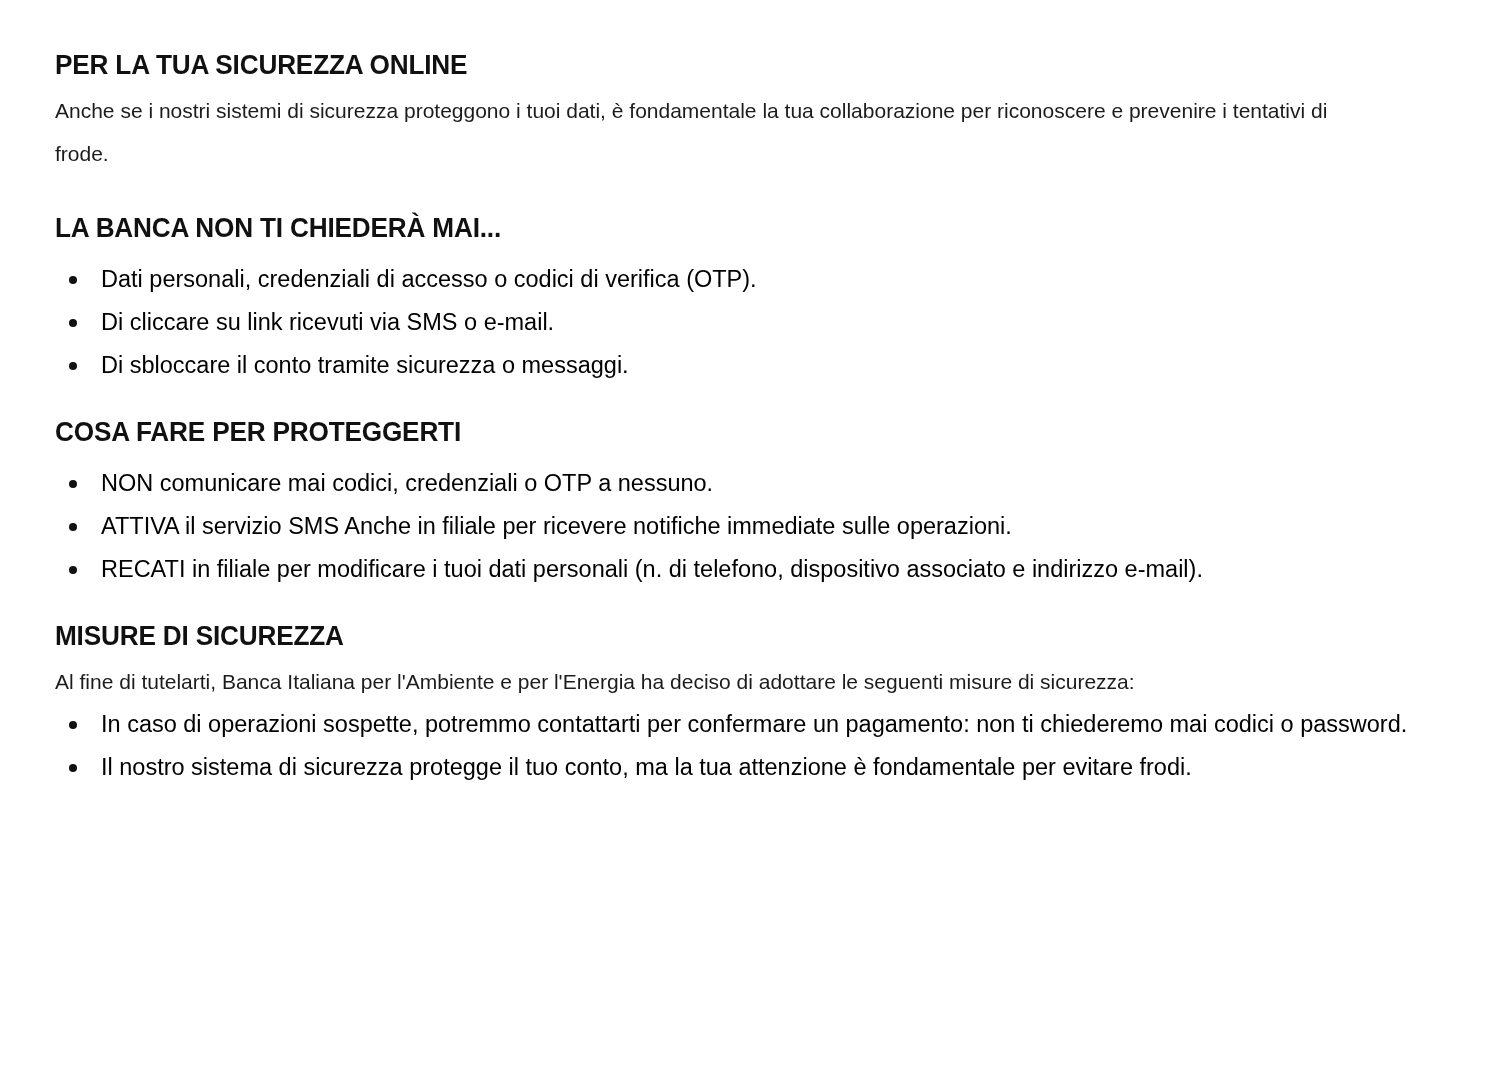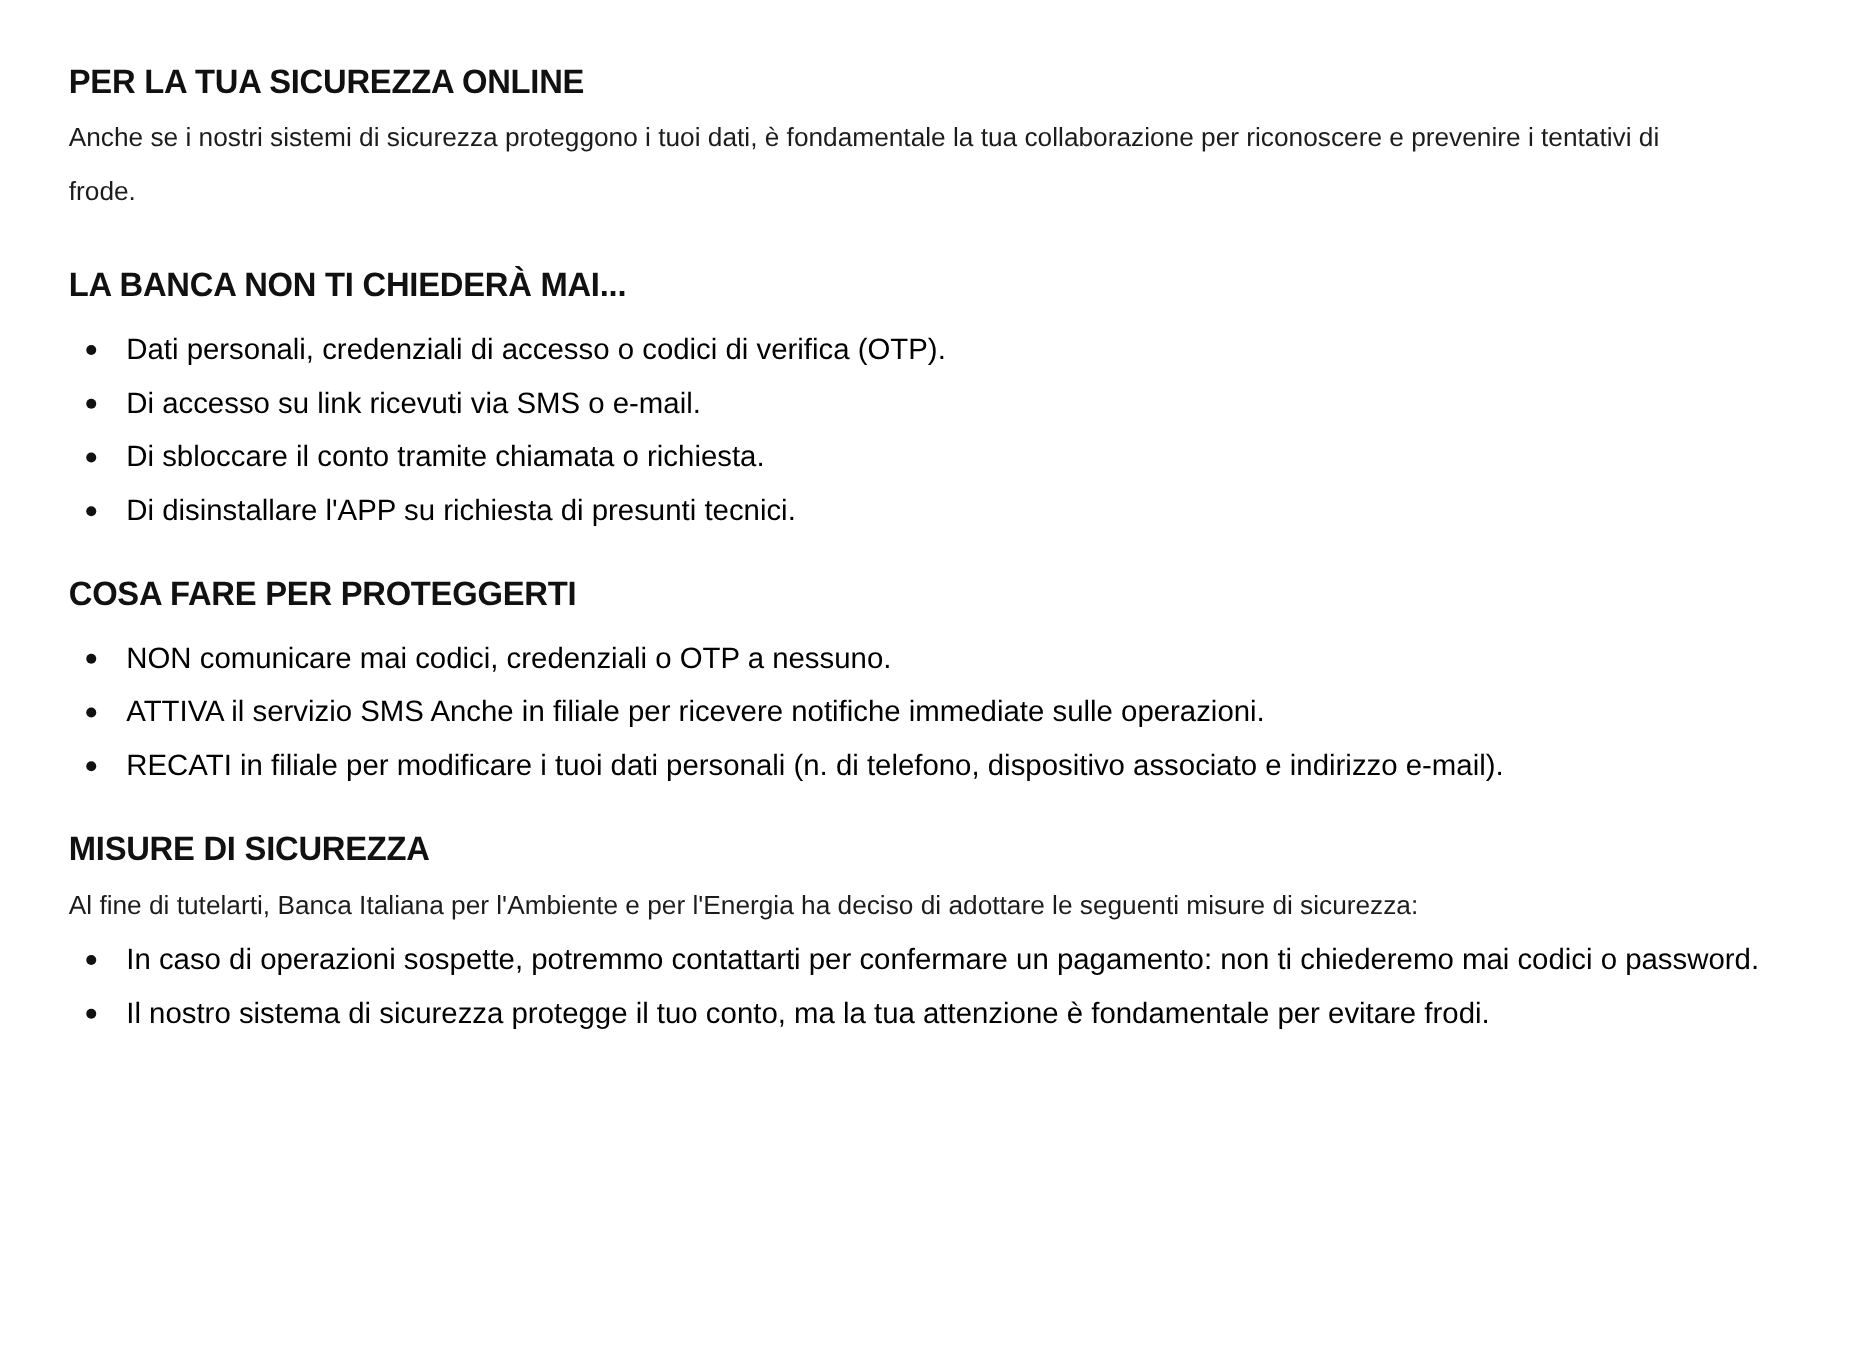--- a/index.html
+++ b/index.html
@@ -98,29 +98,25 @@
   <div>
     <h2 class="section-heading">LA BANCA NON TI CHIEDERÀ MAI...</h2>
     <div class="sp-after-head"></div>
     <ul class="bullets">
       <li>
         <span class="bullet-dot"></span>
         <span class="li-text">Dati personali, credenziali di accesso o codici di verifica (OTP).</span>
       </li>
       <li>
         <span class="bullet-dot"></span>
-        <span class="li-text">Di accesso su link ricevuti via SMS o e-mail.</span>
+        <span class="li-text">Di cliccare su link ricevuti via SMS o e-mail.</span>
       </li>
       <li>
         <span class="bullet-dot"></span>
-        <span class="li-text">Di sbloccare il conto tramite chiamata o richiesta.</span>
-      </li>
-      <li>
-        <span class="bullet-dot"></span>
-        <span class="li-text">Di disinstallare l'APP su richiesta di presunti tecnici.</span>
+        <span class="li-text">Di sbloccare il conto tramite sicurezza o messaggi.</span>
       </li>
     </ul>
   </div>
 
   <div class="sp-block-sm"></div>
 
   <div>
     <h2 class="section-heading">COSA FARE PER PROTEGGERTI</h2>
     <div class="sp-after-head"></div>
     <ul class="bullets">

